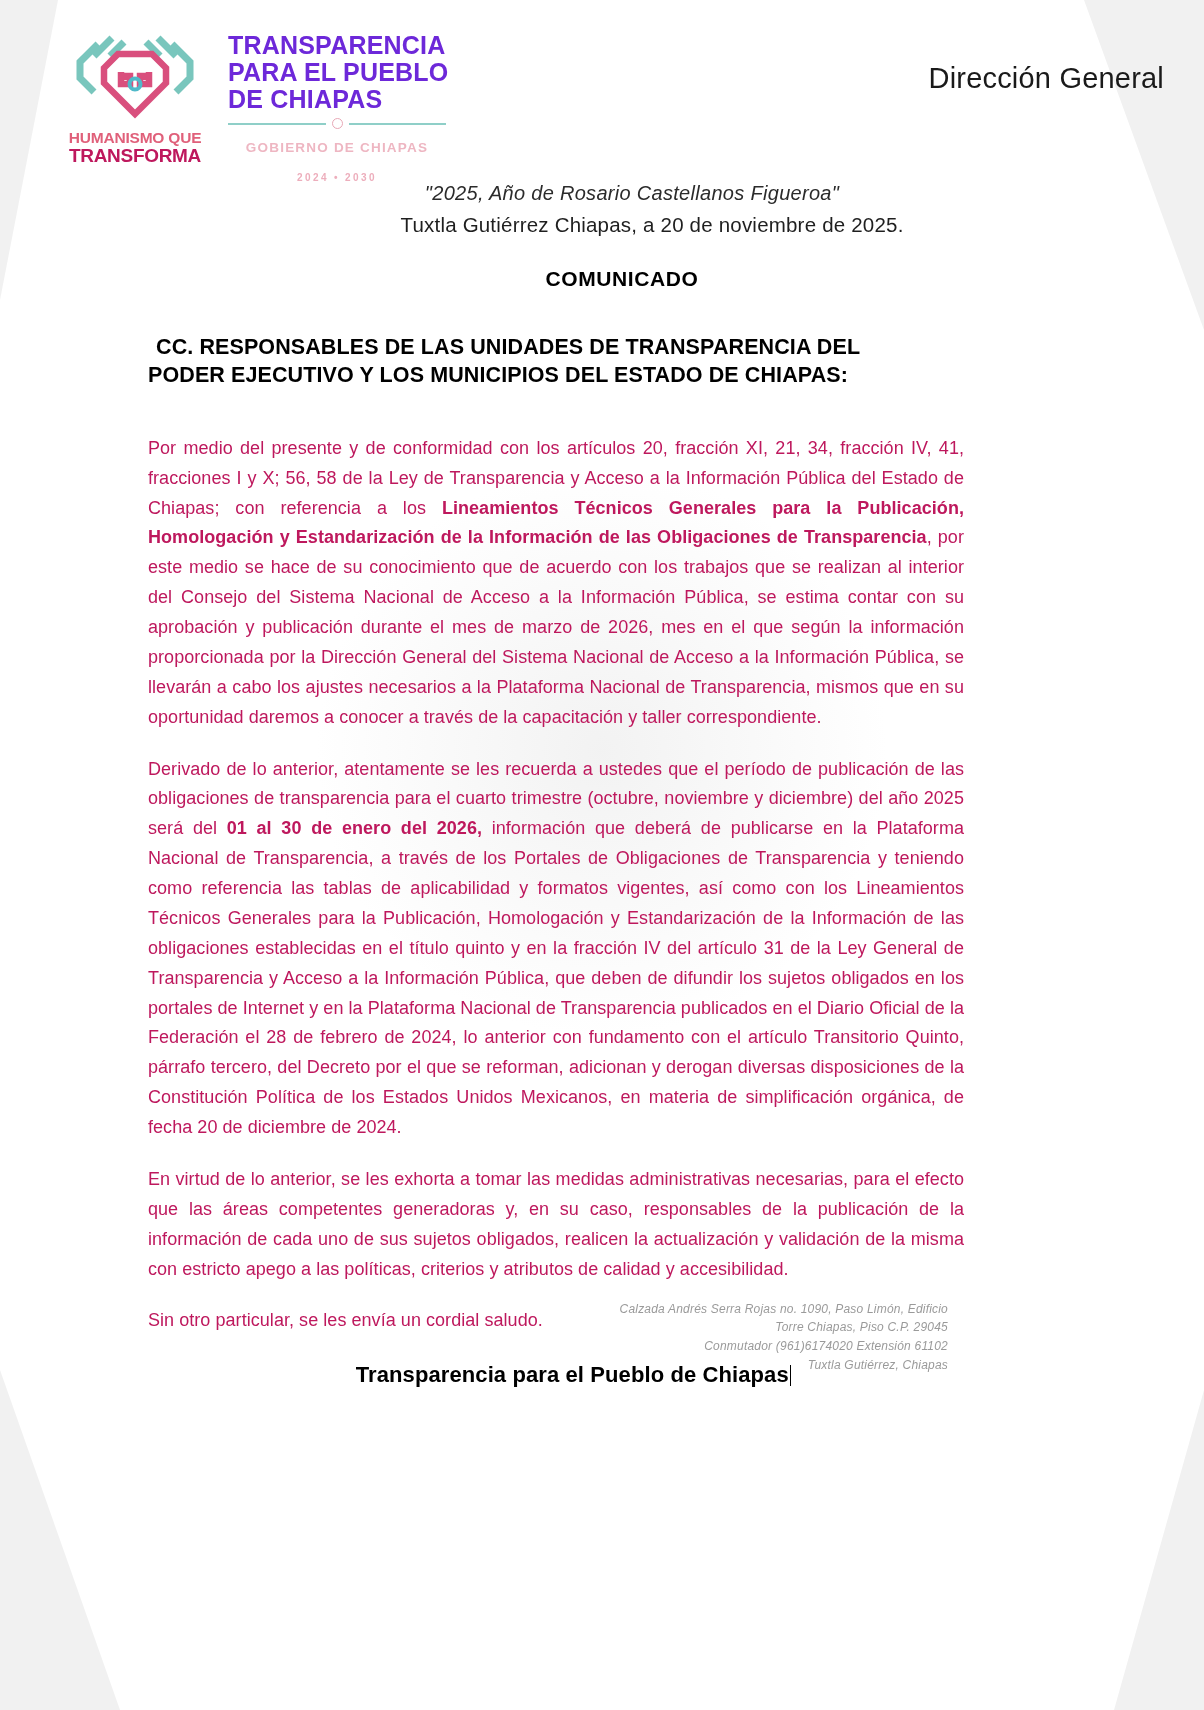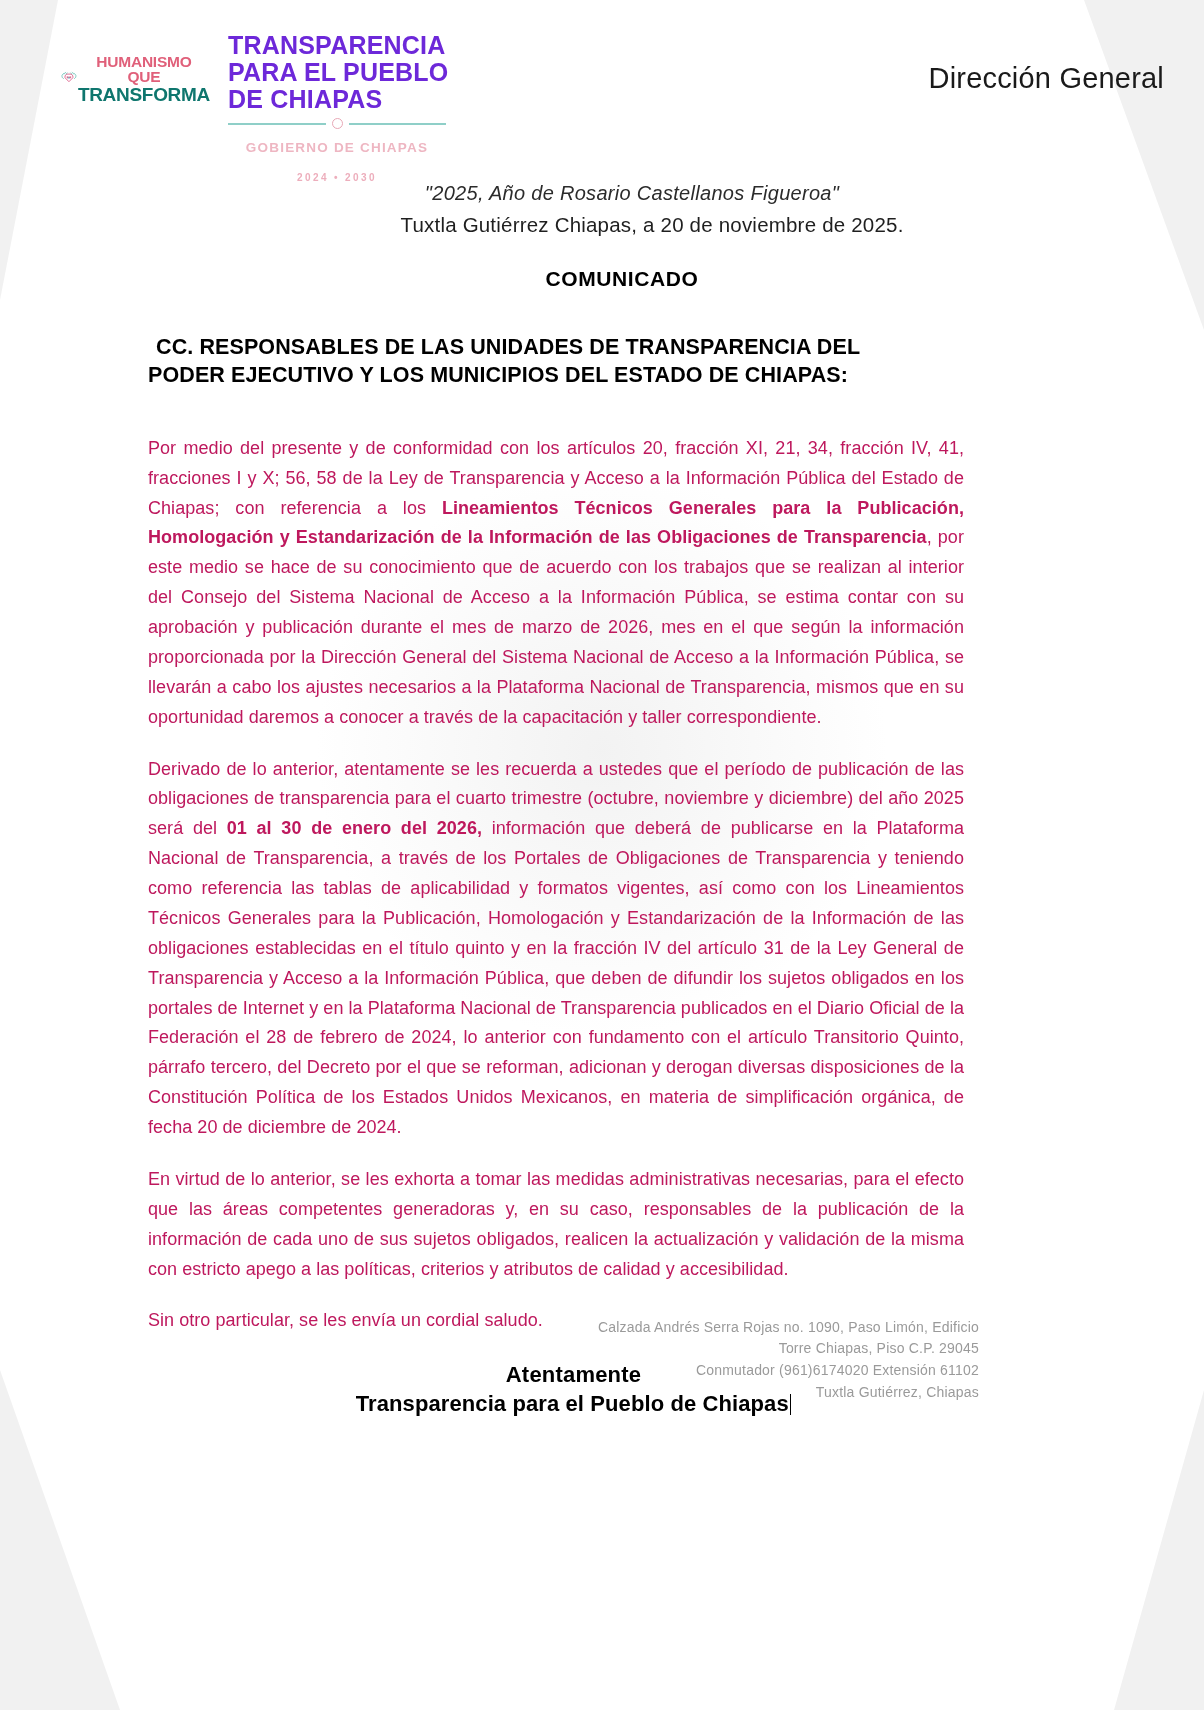--- a/index.html
+++ b/index.html
@@ -64,42 +64,42 @@
   }
   .logo-group {
     display: flex;
     align-items: flex-start;
     gap: 18px;
     margin-left: 30px;
   }
   .emblem-wrap {
     width: 150px;
     display: flex;
-    flex-direction: row;
+    flex-direction: column;
     align-items: center;
   }
   .emblem-svg { display: block; }
   .emblem-words {
     margin-top: 4px;
     text-align: center;
     line-height: 1.02;
   }
   .emblem-words .l1 {
     display: block;
     font-size: 15.5px;
     font-weight: 700;
     letter-spacing: -0.2px;
     color: #e0607a;
   }
   .emblem-words .l2 {
     display: block;
     font-size: 19px;
     font-weight: 700;
     letter-spacing: -0.3px;
-    color: #0f766e;
+    color: #be185d;
   }
   .brandtext { padding-top: 4px; }
   .brandtext .bt-line {
     display: block;
     font-size: 25px;
     font-weight: 700;
     letter-spacing: 0.2px;
     line-height: 1.08;
     color: #6d28d9;
     white-space: nowrap;
@@ -233,28 +233,29 @@
     width: 1.5px;
     height: 21px;
     background: #000;
     vertical-align: -4px;
     margin-left: 1px;
   }
 
   
   .footer {
     position: absolute;
-    right: 225px;
+    right: 256px;
     bottom: 14px;
     text-align: right;
-    font-size: 14px;
+    font-size: 12px;
     line-height: 1.55;
     color: #9a9a9a;
     letter-spacing: 0.2px;
     z-index: 2;
+    font-style: italic;
   }
   .footer span { display: block; white-space: nowrap; }
 </style>
 </head>
 <body>
 
 <div class="page">
 
   <div class="watermark"></div>
   <div class="wm-block wm-tl"></div>
@@ -323,21 +324,20 @@
 
       <p class="para"><span>Por medio del presente y de conformidad con los artículos 20, fracción XI, 21, 34, fracción IV, 41, fracciones I y X; 56, 58 de la Ley de Transparencia y Acceso a la Información Pública del Estado de Chiapas; con referencia a los </span><b>Lineamientos Técnicos Generales para la Publicación, Homologación y Estandarización de la Información de las Obligaciones de Transparencia</b><span>, por este medio se hace de su conocimiento que de acuerdo con los trabajos que se realizan al interior del Consejo del Sistema Nacional de Acceso a la Información Pública, se estima contar con su aprobación y publicación durante el mes de marzo de 2026, mes en el que según la información proporcionada por la Dirección General del Sistema Nacional de Acceso a la Información Pública, se llevarán a cabo los ajustes necesarios a la Plataforma Nacional de Transparencia, mismos que en su oportunidad daremos a conocer a través de la capacitación y taller correspondiente.</span></p>
 
       <p class="para"><span>Derivado de lo anterior, atentamente se les recuerda a ustedes que el período de publicación de las obligaciones de transparencia para el cuarto trimestre (octubre, noviembre y diciembre) del año 2025 será del </span><b>01 al 30 de enero del 2026,</b><span> información que deberá de publicarse en la Plataforma Nacional de Transparencia, a través de los Portales de Obligaciones de Transparencia y teniendo como referencia las tablas de aplicabilidad y formatos vigentes, así como con los Lineamientos Técnicos Generales para la Publicación, Homologación y Estandarización de la Información de las obligaciones establecidas en el título quinto y en la fracción IV del artículo 31 de la Ley General de Transparencia y Acceso a la Información Pública, que deben de difundir los sujetos obligados en los portales de Internet y en la Plataforma Nacional de Transparencia publicados en el Diario Oficial de la Federación el 28 de febrero de 2024, lo anterior con fundamento con el artículo Transitorio Quinto, párrafo tercero, del Decreto por el que se reforman, adicionan y derogan diversas disposiciones de la Constitución Política de los Estados Unidos Mexicanos, en materia de simplificación orgánica, de fecha 20 de diciembre de 2024.</span></p>
 
       <p class="para">En virtud de lo anterior, se les exhorta a tomar las medidas administrativas necesarias, para el efecto que las áreas competentes generadoras y, en su caso, responsables de la publicación de la información de cada uno de sus sujetos obligados, realicen la actualización y validación de la misma con estricto apego a las políticas, criterios y atributos de calidad y accesibilidad.</p>
 
       <p class="para">Sin otro particular, se les envía un cordial saludo.</p>
 
       <div class="signoff">
-        <div class="atte">Atentamente</div>
         <div class="org"><span>Transparencia para el Pueblo de Chiapas</span><span class="caret"></span></div>
       </div>
 
     </div>
 
     <div class="footer">
       <span>Calzada Andrés Serra Rojas no. 1090, Paso Limón, Edificio</span>
       <span>Torre Chiapas, Piso C.P. 29045</span>
       <span>Conmutador (961)6174020 Extensión 61102</span>
       <span>Tuxtla Gutiérrez, Chiapas</span>

